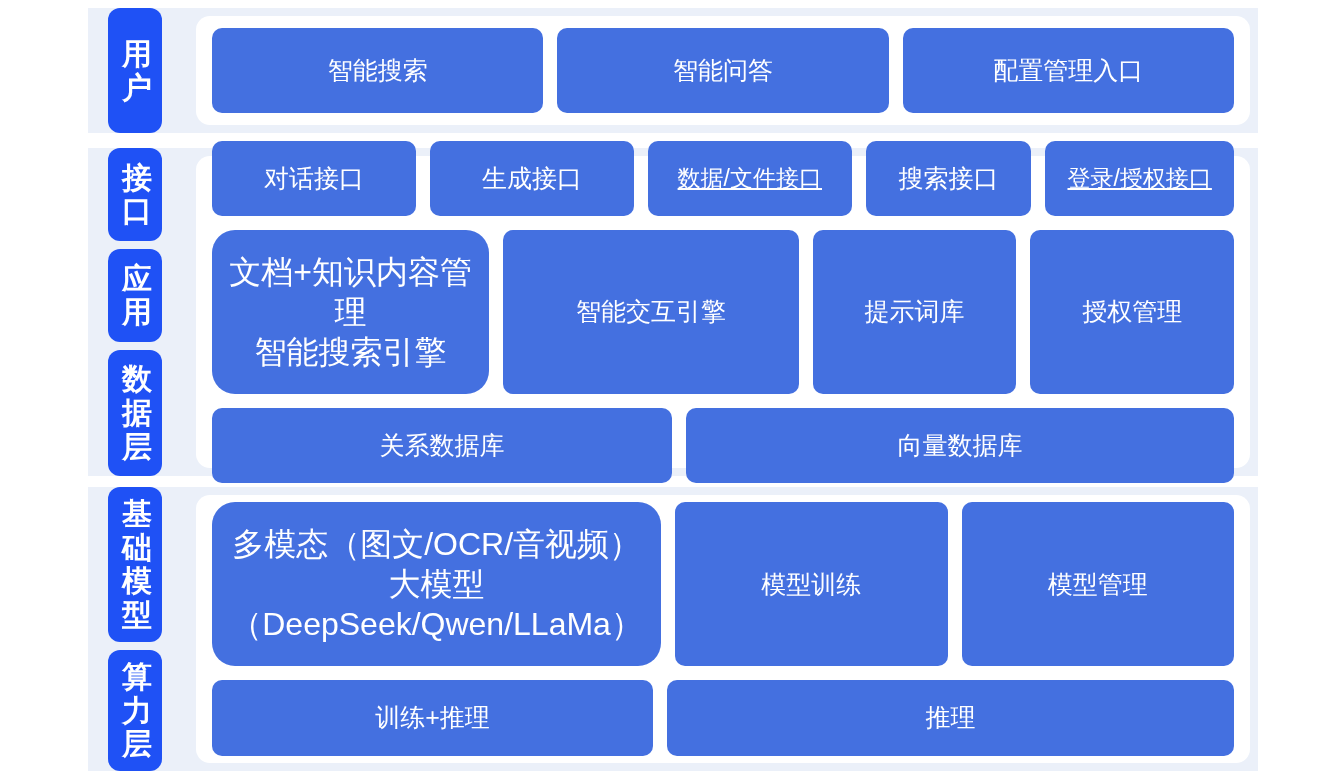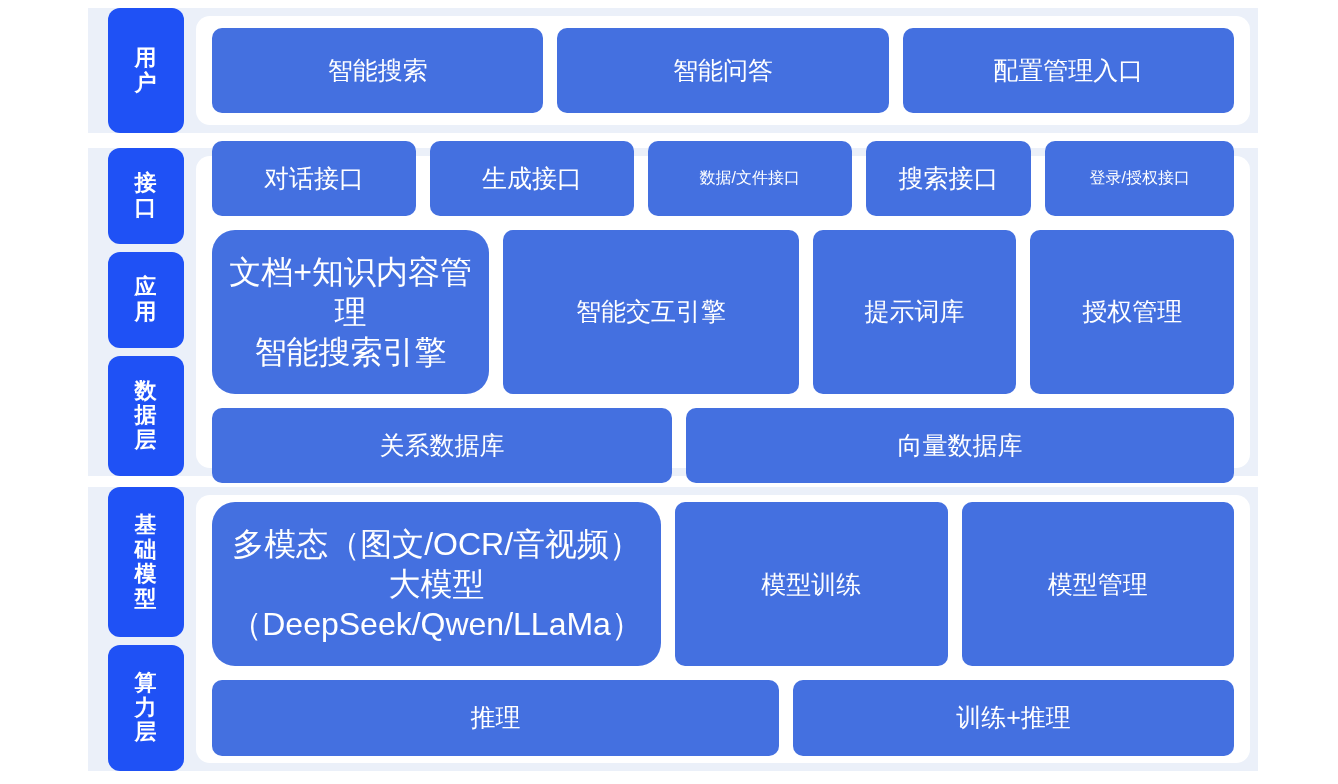--- a/index.html
+++ b/index.html
@@ -31,26 +31,26 @@
     display:flex;
     flex-direction:column;
     padding:0 0 0 20px;
     box-sizing:border-box;
     justify-content:stretch;
   }
   .rail-tab{
     background:#1f51f5;
     color:#ffffff;
     border-radius:12px;
-    width:76px;
+    width:54px;
     display:flex;
     align-items:center;
     justify-content:center;
     text-align:center;
-    font-size:22px;
+    font-size:30px;
     font-weight:bold;
     line-height:1.12;
     letter-spacing:1px;
     box-sizing:border-box;
     flex:1 1 auto;
   }
   .rail-tab .vtxt{
     display:block;
     width:26px;
     word-break:break-all;
@@ -85,21 +85,21 @@
     display:flex;
     align-items:center;
     justify-content:center;
     text-align:center;
     font-size:25px;
     line-height:1.25;
     padding:22px 10px;
     box-sizing:border-box;
     white-space:pre-line;
   }
-  .box.sm{font-size:16px;}
+  .box.sm{font-size:23px;text-decoration:underline;}
   .box.two{font-size:32px;border-radius:23px;}
 
   
   .f1{flex:1 1 0;}
   .f11{flex:1.1 1 0;}
   .f12{flex:1.2 1 0;text-align:center;}
   .f13{flex:1.3 1 0;}
   .f14{flex:1.4 1 0;}
   .f15{flex:1.5 1 0;}
   .f17{flex:1.7 1 0;}
@@ -186,21 +186,21 @@
     <div class="card">
 
       <div class="row">
         <div class="box f17 two">多模态（图文/OCR/音视频）
 大模型（DeepSeek/Qwen/LLaMa）</div>
         <div class="box f1">模型训练</div>
         <div class="box f1">模型管理</div>
       </div>
 
       <div class="row">
+        <div class="box f1">训练+推理</div>
         <div class="box f13">推理</div>
-        <div class="box f1">训练+推理</div>
       </div>
 
     </div>
 
   </div>
 
 </div>
 
 </body></html>

